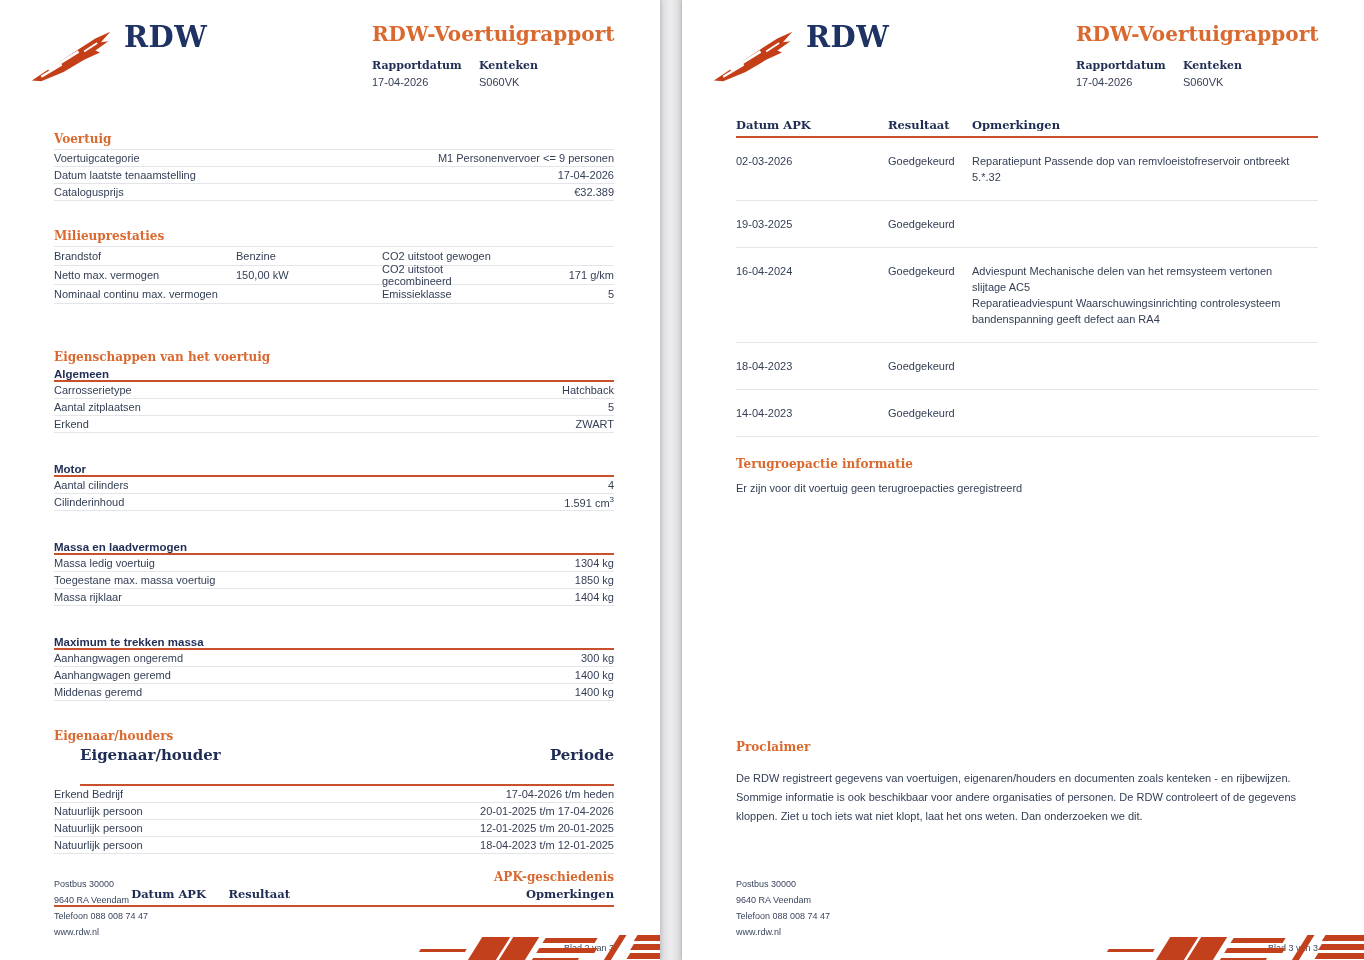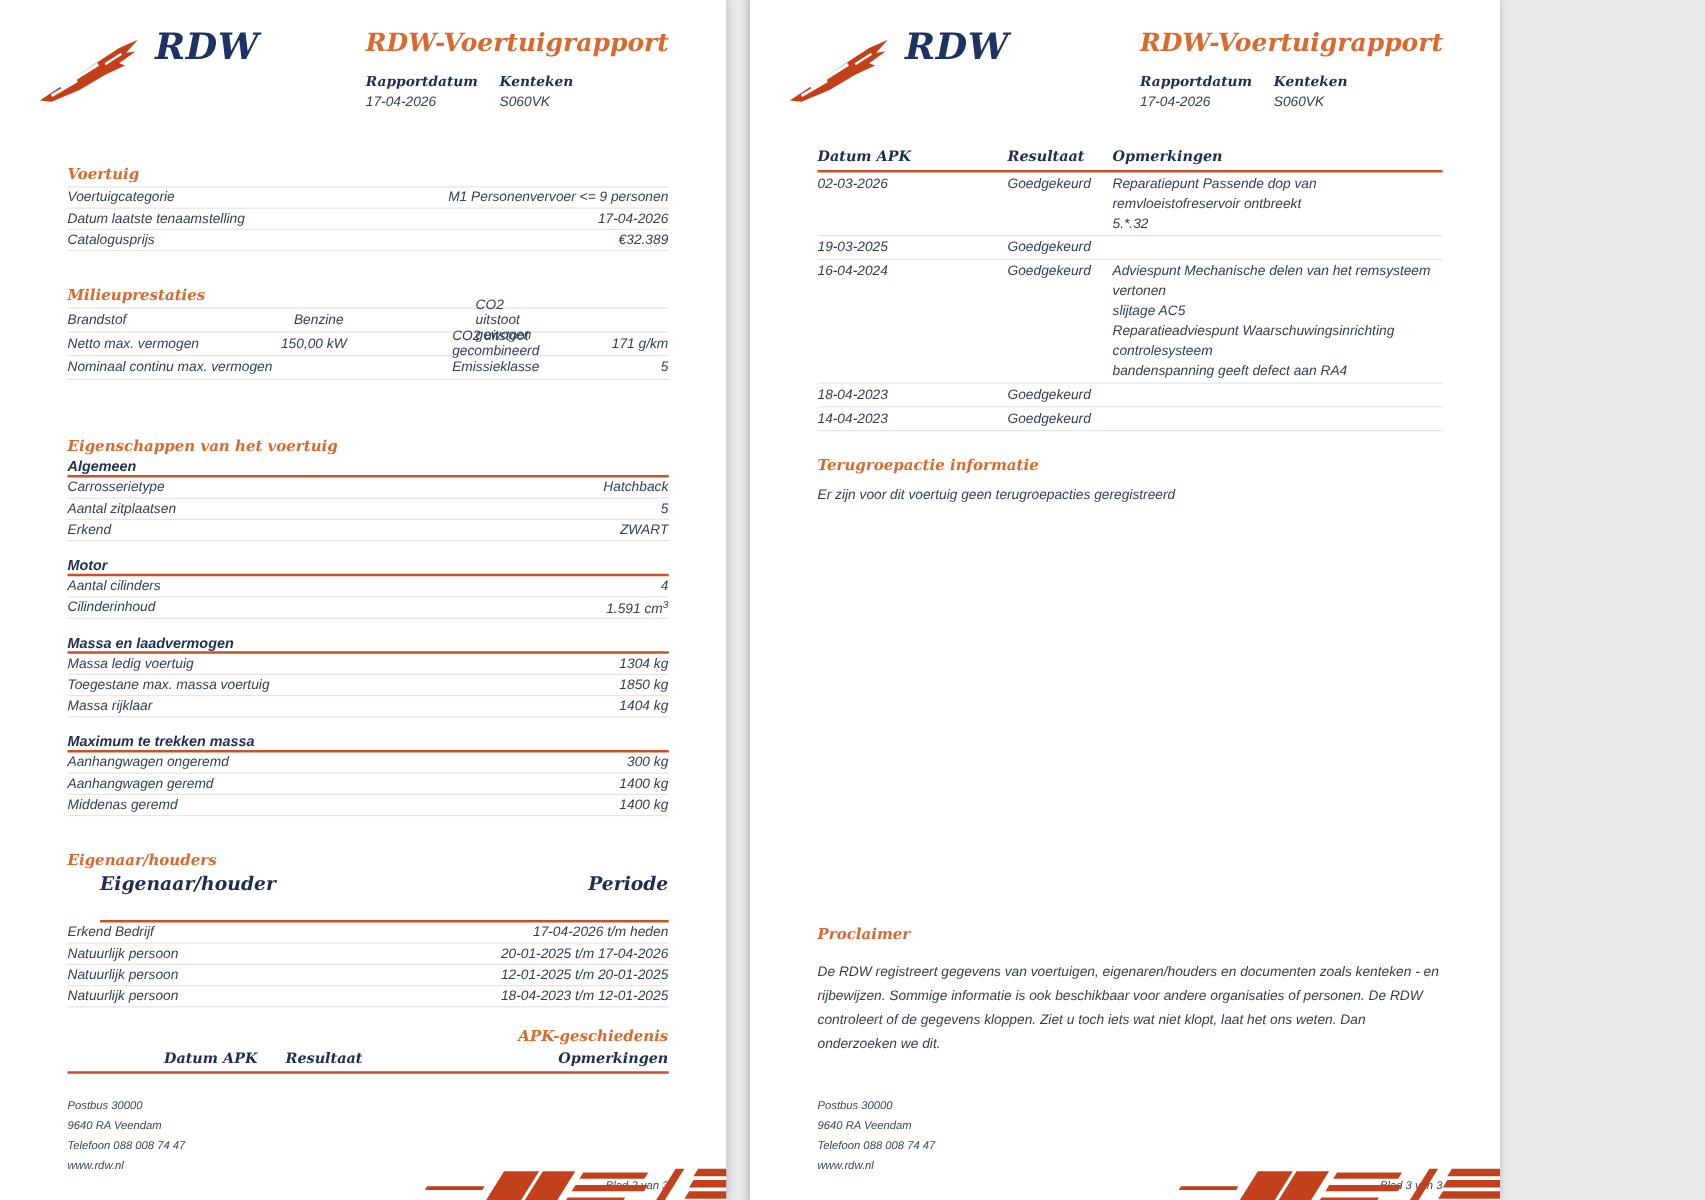--- a/index.html
+++ b/index.html
@@ -3,21 +3,21 @@
 <meta charset="utf-8">
 <style>
   html,body { margin:0; padding:0; }
   body {
     width:1364px; height:960px; overflow:hidden;
     background:#e9e9ea;
     font-family:"Liberation Sans", sans-serif;
     color:#333e55;
     -webkit-font-smoothing:antialiased;
   }
-  .viewer { display:flex; width:1200px; height:960px;font-style:italic; }
+  .viewer { display:flex; width:1364px; height:960px; }
   .page {
     background:#ffffff; height:960px; position:relative; overflow:hidden;
     box-shadow:0 0 5px rgba(0,0,0,.22);
   }
   .page1 { width:660px; }
   .gutter { width:22px; height:960px; background:linear-gradient(to right,#dcdcde,#ececee,#d8d8da); }
   .page2 { width:682px; }
 
   
   .hdr { display:flex; align-items:flex-start; box-sizing:border-box; height:96px; padding:22px 46px 0 30px; }
@@ -38,30 +38,30 @@
   .rows.topline { border-top:1px solid #e4e5e8; }
   .row { display:flex; justify-content:space-between; align-items:center; height:16px; border-bottom:1px solid #e4e5e8; font-size:11px; }
   .row .val { text-align:right; white-space:nowrap; }
   .sup { font-size:8px; vertical-align:super; }
 
   
   .mrow { display:flex; align-items:center; height:18px; border-bottom:1px solid #e4e5e8; font-size:11px; }
   .m-ll { width:182px; } .m-vl { width:146px; } .m-lr { flex:1; } .m-vr { width:110px; text-align:right; }
 
   
-  .subsec { margin-top:14px; }
+  .subsec { margin-top:30px; }
   .subsec.first { margin-top:1px; }
   .sub-title { font-weight:bold; font-size:11.5px; color:#1f2d54; padding-bottom:0; border-bottom:2px solid #c8512b; }
 
   
   .thead { display:flex; justify-content:space-between; font-family:"DejaVu Serif", serif; font-weight:bold; font-size:15px; color:#1f2d54; padding-bottom:20px; border-bottom:2px solid #c8512b;margin-left:26px; }
   .thead3, .arow { display:flex; }
   .thead3 { font-family:"DejaVu Serif", serif; font-weight:bold; font-size:11.5px; color:#1f2d54; padding-bottom:4px; border-bottom:2px solid #c8512b; }
   .a-datum { width:152px; } .a-res { width:84px; } .a-opm { flex:1; }
-  .arow { border-bottom:1px solid #e4e5e8; font-size:11px; line-height:16px; padding:1px 0; }
+  .arow { border-bottom:1px solid #e4e5e8; font-size:11px; line-height:16px; padding:15px 0; }
 
   .sec-voertuig { margin-top:36px; }
   .sec-milieu { margin-top:28px; }
   .sec-eigenschappen { margin-top:46px; }
   .sec-eigenaar { margin-top:28px; }
   .sec-apk1 { margin-top:16px;text-align:right; }
   .apk-table2 { margin-top:22px; }
   .sec-terugroep { margin-top:20px; }
   .terugroep-text { font-size:11px; margin-top:8px; }
 

